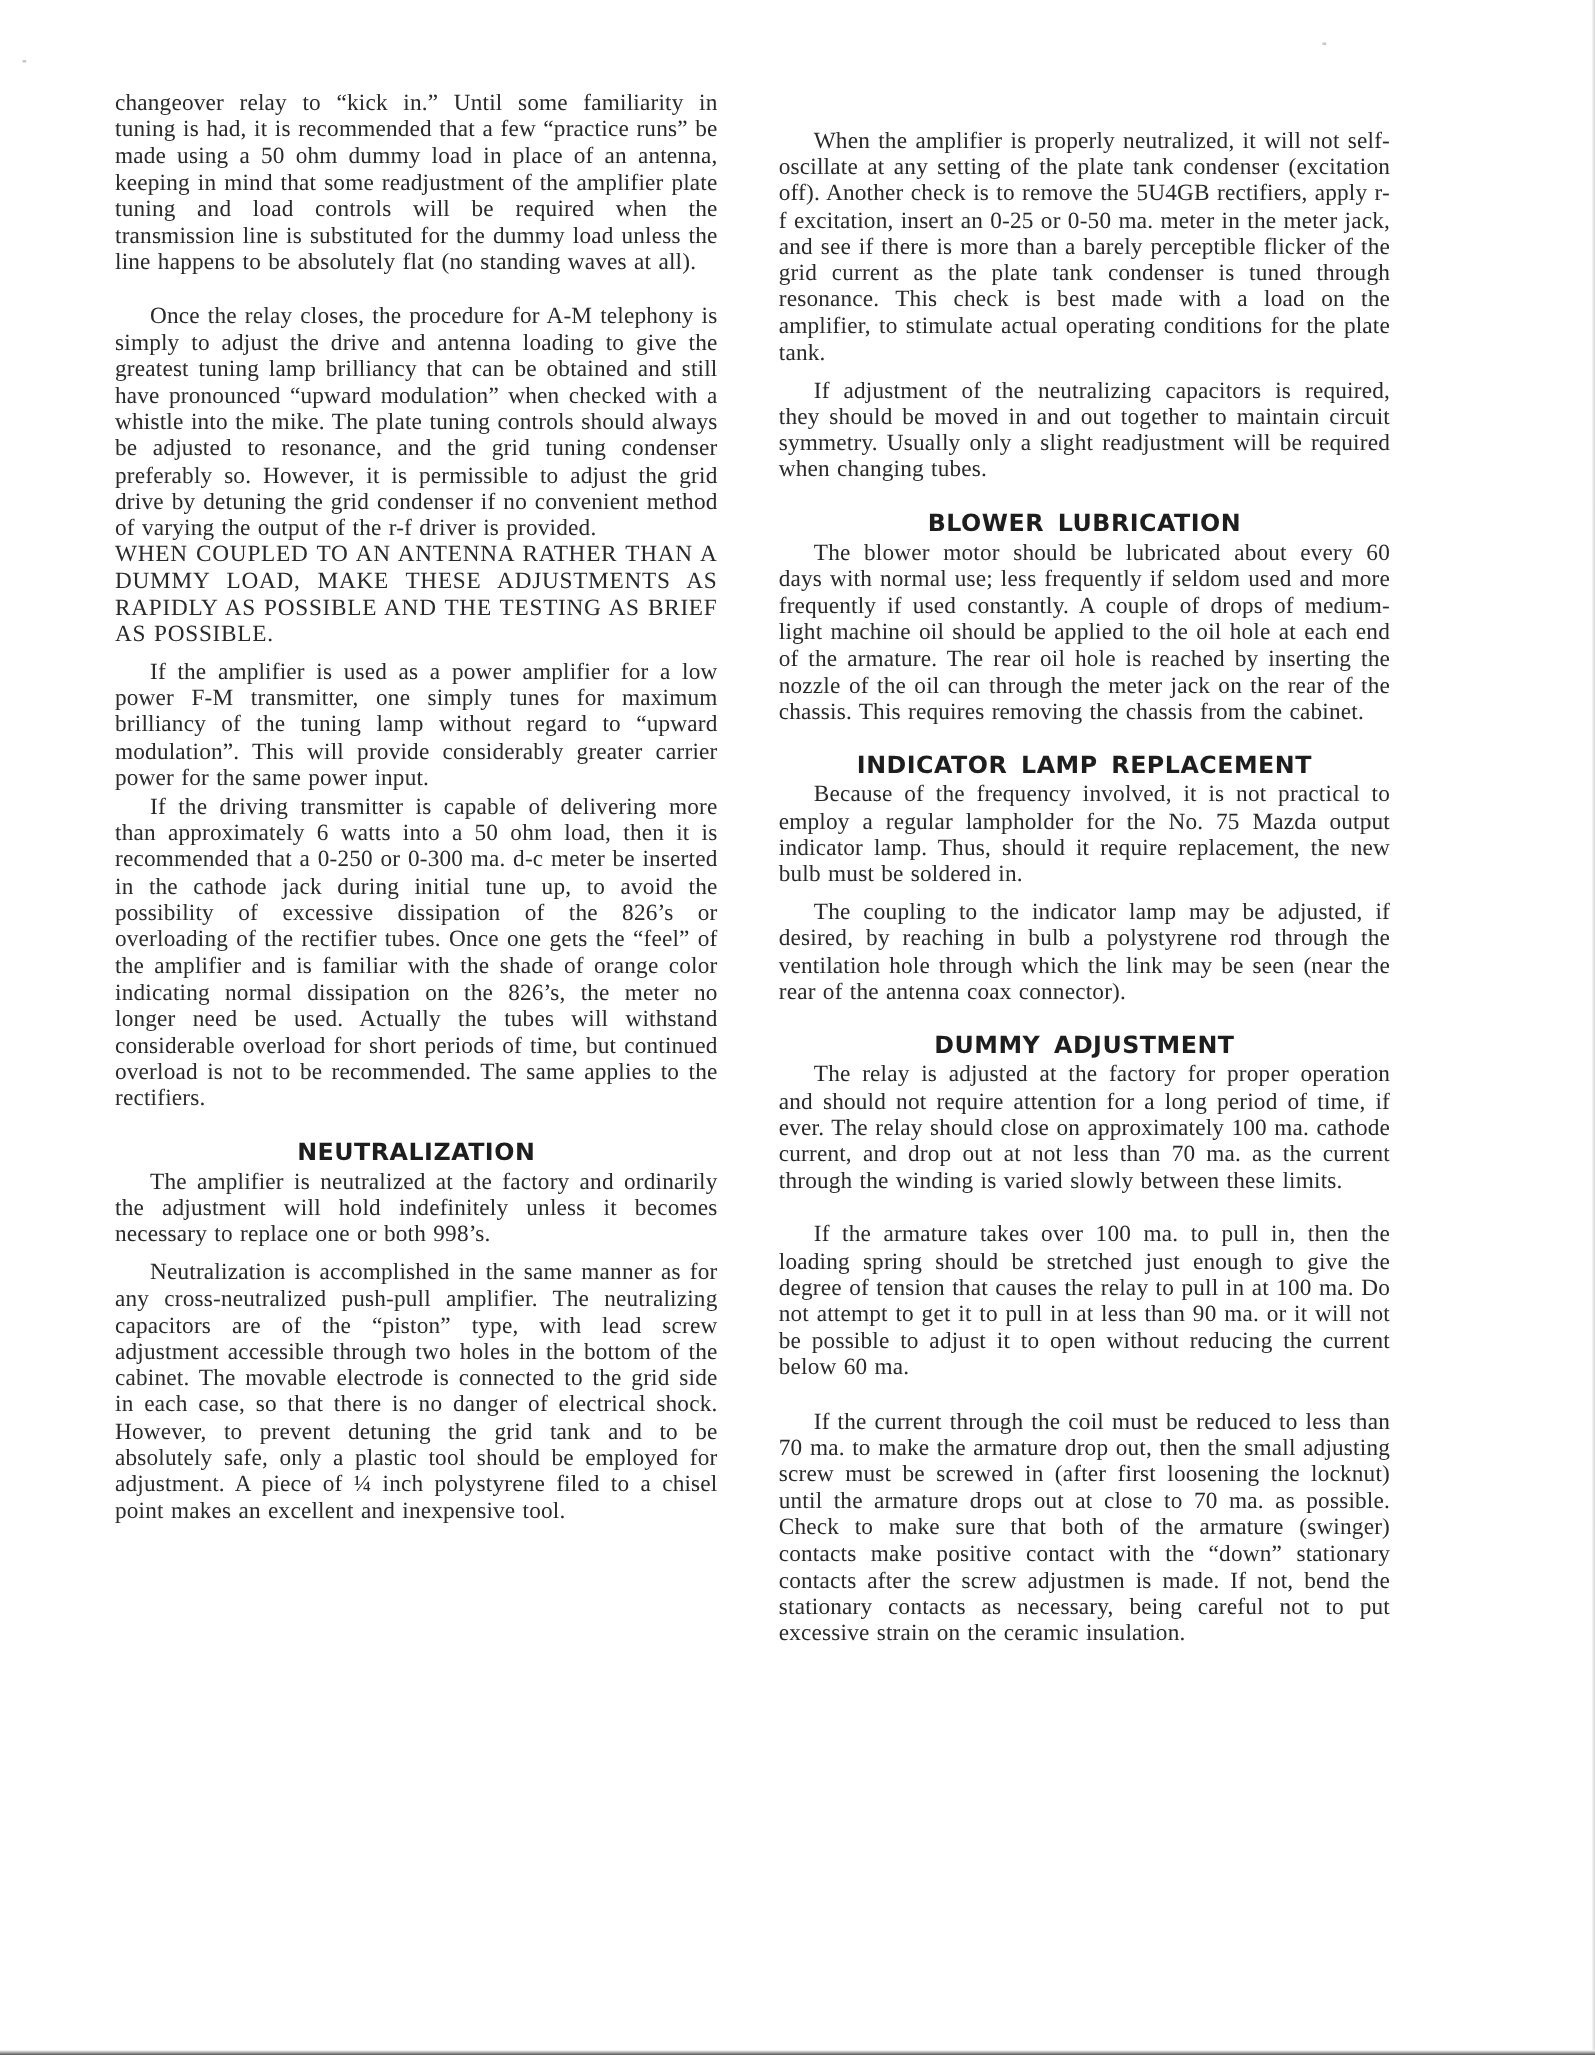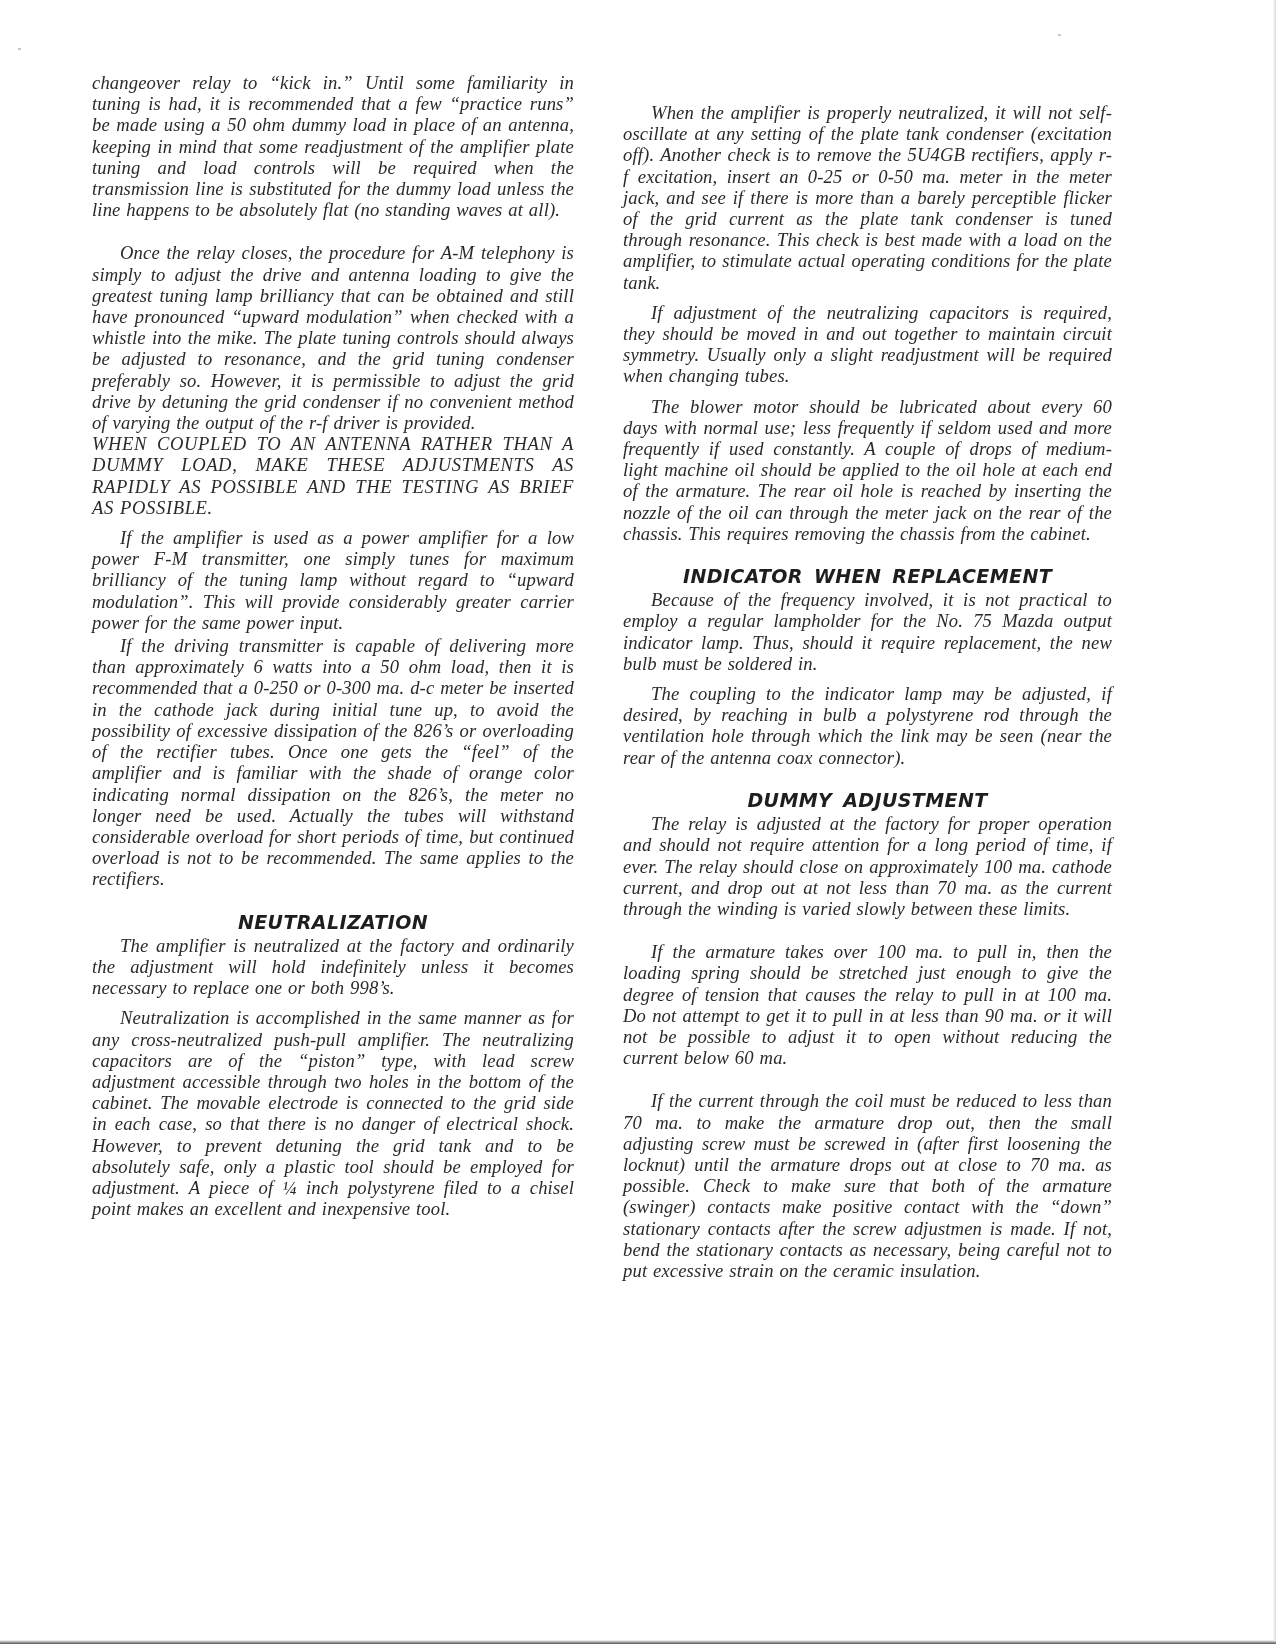--- a/index.html
+++ b/index.html
@@ -14,21 +14,20 @@
     }
     .page-edge-bottom {
       position: absolute; left: 0; bottom: 0; width: 1276px; height: 4px;
       background: linear-gradient(to bottom, #ffffff, #555555);
     }
     .column {
       position: absolute; top: 72px;
       font-size: 18.6px; line-height: 21.2px;
       text-align: justify; letter-spacing: 0.15px;
       word-spacing: 1px;
-      font-style: italic;
     }
     .col-left { left: 92px; width: 482px; }
     .col-right { left: 623px; width: 489px; top: 73px; margin-top: 29px; }
     p {
       margin: 0 0 9px 0;
       text-indent: 28px;
       hyphens: manual;
     }
     p.no-indent { text-indent: 0; }
     p.gap-lg { margin-bottom: 22px; }
@@ -56,21 +55,22 @@
   <p style="margin-bottom:2px">If the amplifier is used as a power amplifier for a low power F-M transmitter, one simply tunes for maximum brilliancy of the tuning lamp without regard to “upward modulation”. This will provide considerably greater carrier power for the same power input.</p>
   <p>If the driving transmitter is capable of delivering more than approximately 6 watts into a 50 ohm load, then it is recommended that a 0-250 or 0-300 ma. d-c meter be inserted in the cathode jack during initial tune up, to avoid the possibility of excessive dissipation of the 826’s or overloading of the rectifier tubes. Once one gets the “feel” of the amplifier and is familiar with the shade of orange color indicating normal dissipation on the 826’s, the meter no longer need be used. Actually the tubes will withstand considerable overload for short periods of time, but continued overload is not to be recommended. The same applies to the rectifiers.</p>
   <h2>NEUTRALIZATION</h2>
   <p>The amplifier is neutralized at the factory and ordinarily the adjustment will hold indefinitely unless it becomes necessary to replace one or both 998’s.</p>
   <p>Neutralization is accomplished in the same manner as for any cross-neutralized push-pull amplifier. The neutralizing capacitors are of the “piston” type, with lead screw adjustment accessible through two holes in the bottom of the cabinet. The movable electrode is connected to the grid side in each case, so that there is no danger of electrical shock. However, to prevent detuning the grid tank and to be absolutely safe, only a plastic tool should be employed for adjustment. A piece of ¼ inch polystyrene filed to a chisel point makes an excellent and inexpensive tool.</p>
 </div>
 
 <div class="column col-right">
   <p>When the amplifier is properly neutralized, it will not self-oscillate at any setting of the plate tank condenser (excitation off). Another check is to remove the 5U4GB rectifiers, apply r-f excitation, insert an 0-25 or 0-50 ma. meter in the meter jack, and see if there is more than a barely perceptible flicker of the grid current as the plate tank condenser is tuned through resonance. This check is best made with a load on the amplifier, to stimulate actual operating conditions for the plate tank.</p>
   <p>If adjustment of the neutralizing capacitors is required, they should be moved in and out together to maintain circuit symmetry. Usually only a slight readjustment will be required when changing tubes.</p>
+  <h2>BLOWER LUBRICATION</h2>
   <p>The blower motor should be lubricated about every 60 days with normal use; less frequently if seldom used and more frequently if used constantly. A couple of drops of medium-light machine oil should be applied to the oil hole at each end of the armature. The rear oil hole is reached by inserting the nozzle of the oil can through the meter jack on the rear of the chassis. This requires removing the chassis from the cabinet.</p>
-  <h2>INDICATOR WHEN REPLACEMENT</h2>
+  <h2>INDICATOR LAMP REPLACEMENT</h2>
   <p>Because of the frequency involved, it is not practical to employ a regular lampholder for the No. 75 Mazda output indicator lamp. Thus, should it require replacement, the new bulb must be soldered in.</p>
   <p>The coupling to the indicator lamp may be adjusted, if desired, by reaching in bulb a polystyrene rod through the ventilation hole through which the link may be seen (near the rear of the antenna coax connector).</p>
   <h2>DUMMY ADJUSTMENT</h2>
   <p class="gap-lg">The relay is adjusted at the factory for proper operation and should not require attention for a long period of time, if ever. The relay should close on approximately 100 ma. cathode current, and drop out at not less than 70 ma. as the current through the winding is varied slowly between these limits.</p>
   <p class="gap-lg">If the armature takes over 100 ma. to pull in, then the loading spring should be stretched just enough to give the degree of tension that causes the relay to pull in at 100 ma. Do not attempt to get it to pull in at less than 90 ma. or it will not be possible to adjust it to open without reducing the current below 60 ma.</p>
   <p>If the current through the coil must be reduced to less than 70 ma. to make the armature drop out, then the small adjusting screw must be screwed in (after first loosening the locknut) until the armature drops out at close to 70 ma. as possible. Check to make sure that both of the armature (swinger) contacts make positive contact with the “down” stationary contacts after the screw adjustmen is made. If not, bend the stationary contacts as necessary, being careful not to put excessive strain on the ceramic insulation.</p>
 </div>
 
 </body></html>

